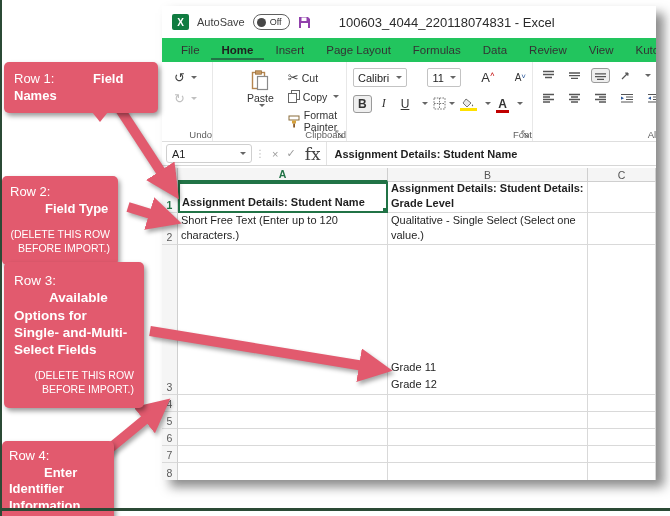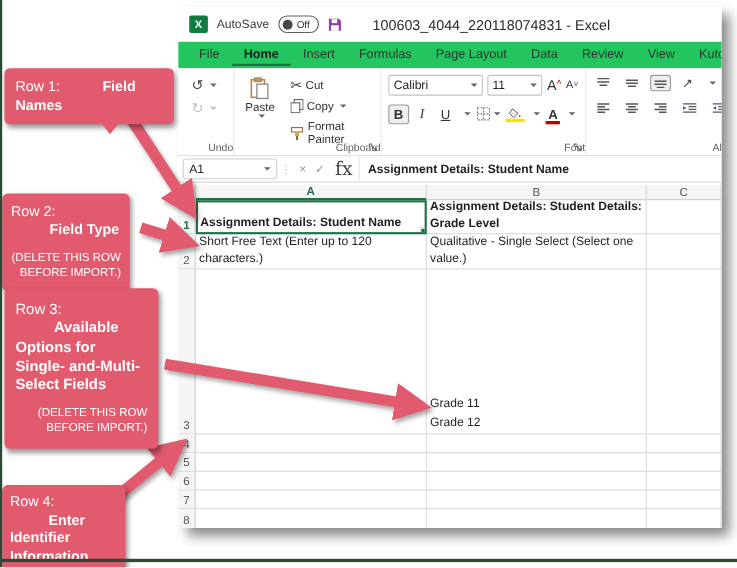--- a/index.html
+++ b/index.html
@@ -37,27 +37,27 @@
            border-right:3px solid transparent; border-top:3.5px solid #666; margin-left:3px; vertical-align:middle; }
   .rbtn { display:flex; align-items:center; gap:3px; font-size:10.5px; color:#333; padding:1px 2px; }
   .glyph { font-size:13px; color:#444; line-height:1; }
   .glyph.dim { color:#c0c0c0; }
   .launcher { position:absolute; right:3px; bottom:3px; }
 
   .g-undo { width:50px; }
   .g-undo .rbtn { margin:2px 0 6px 4px; }
 
   .g-clip { width:134px; display:flex; gap:8px; }
-  .paste-btn { display:flex; flex-direction:column; align-items:center; font-size:10.5px; color:#333; padding:2px 4px; }
+  .paste-btn { display:flex; flex-direction:column; align-items:center; font-size:10.5px; color:#333; padding:2px 4px;margin-left:24px; }
   .clip-col { display:flex; flex-direction:column; gap:4px; padding-top:2px; }
 
   .g-font { width:186px; }
   .combo { display:inline-flex; align-items:center; justify-content:space-between; border:1px solid #c3c3c3;
            border-radius:2px; height:19px; font-size:11px; color:#222; padding:0 4px; background:#fff; }
-  .font-row1 { display:flex; gap:4px; align-items:center; }
+  .font-row1 { display:flex; gap:20px; align-items:center; }
   .font-row2 { display:flex; gap:5px; align-items:center; margin-top:7px; }
   .fmt { font-size:12px; color:#333; padding:1px 4px; border:1px solid transparent; border-radius:3px; }
   .fmt.active { border-color:#9a9a9a; background:#efefef; }
   .fmt.b { font-weight:bold; }
   .fmt.i { font-style:italic; font-family:"Liberation Serif", serif; }
   .fmt.u { text-decoration:underline; }
   .a-big { font-size:13px; color:#333; } .a-sml { font-size:10px; color:#333; }
   .supc { font-size:8px; color:#c00000; vertical-align:top; }
   .fontcolor { position:relative; font-size:12px; font-weight:bold; color:#333; padding:0 2px; }
   .bar { position:absolute; left:0; right:0; bottom:-2px; height:3px; }
@@ -138,22 +138,22 @@
           <rect x="3" y="7" width="7" height="5" fill="#fff"></rect>
         </svg>
       </span>
       <span class="doc-title">100603_4044_220118074831 - Excel</span>
     </div>
 
     <div class="tabrow">
       <span class="tab">File</span>
       <span class="tab active">Home</span>
       <span class="tab">Insert</span>
+      <span class="tab">Page Layout</span>
       <span class="tab">Formulas</span>
-      <span class="tab">Page Layout</span>
       <span class="tab">Data</span>
       <span class="tab">Review</span>
       <span class="tab">View</span>
       <span class="tab">Kutools ™</span>
 
     </div>
 
     <div class="ribbon">
 
       <div class="rgroup g-undo">

